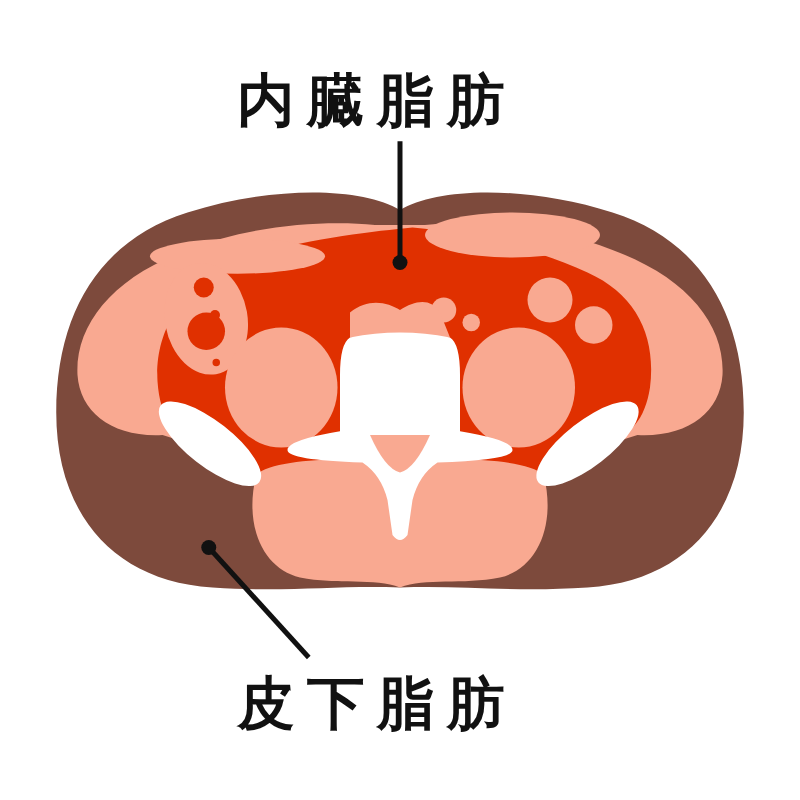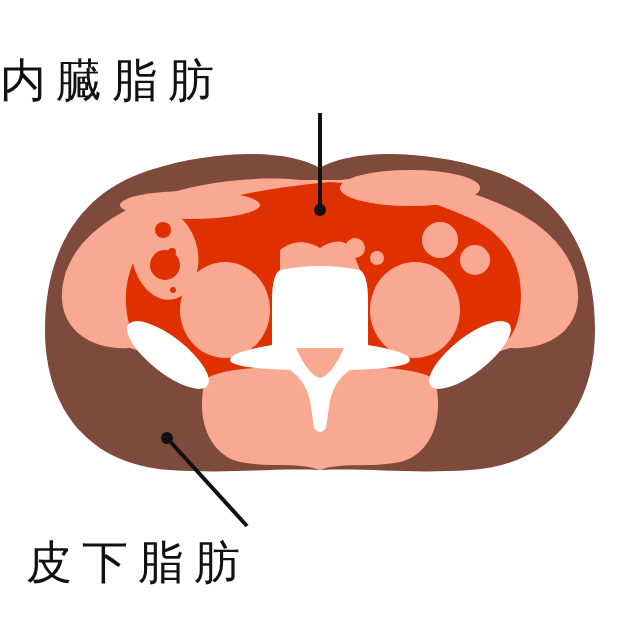--- a/index.html
+++ b/index.html
@@ -1,19 +1,19 @@
 <!DOCTYPE html>
 <html><head>
 <meta charset="utf-8">
 <style>
   html, body { margin: 0; padding: 0; background: #ffffff; }
   body { width: 640px; height: 640px; position: relative; overflow: hidden; font-family: "DejaVu Sans", sans-serif; }
-  .label { position: absolute; left: 0; width: 603px; text-align: left; font-size: 46px; color: #111; letter-spacing: 10px; font-weight: 400; }
+  .label { position: absolute; left: 0; width: 603px; text-align: center; font-size: 46px; color: #111; letter-spacing: 10px; font-weight: 700; }
   .label-top { top: 50px; }
-  .label-bottom { top: 532px; margin-left: 26px; }
+  .label-bottom { top: 532px; }
   svg { position: absolute; left: 0; top: 0; }
 </style>
 </head>
 <body>
 
 <svg width="640" height="640" viewBox="0 0 640 640">
 
   <path fill="#7d4a3c" d="M320 168 C290 150 220 148 150 170 C80 192 45 250 45 330 C45 410 90 465 170 470 C230 474 270 468 320 470 C370 468 410 474 470 470 C550 465 595 410 595 330 C595 250 560 192 490 170 C420 148 350 150 320 168 Z"></path>
 
   <path fill="#f9a991" d="M300 180 C260 176 200 180 150 200 C90 222 60 260 62 300 C64 330 90 350 130 348 L200 370 L220 450 C250 468 300 460 320 460 C340 460 390 468 420 450 L440 370 L510 348 C550 350 576 330 578 300 C580 260 550 222 490 200 C440 180 380 176 340 180 Z"></path>

